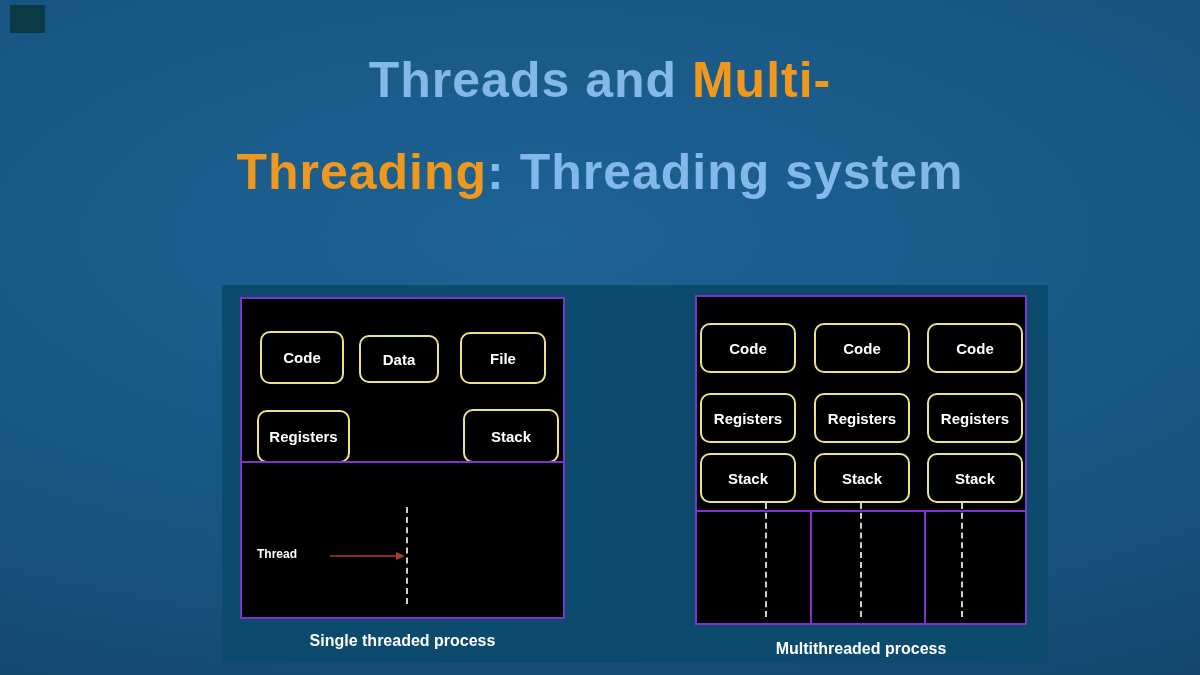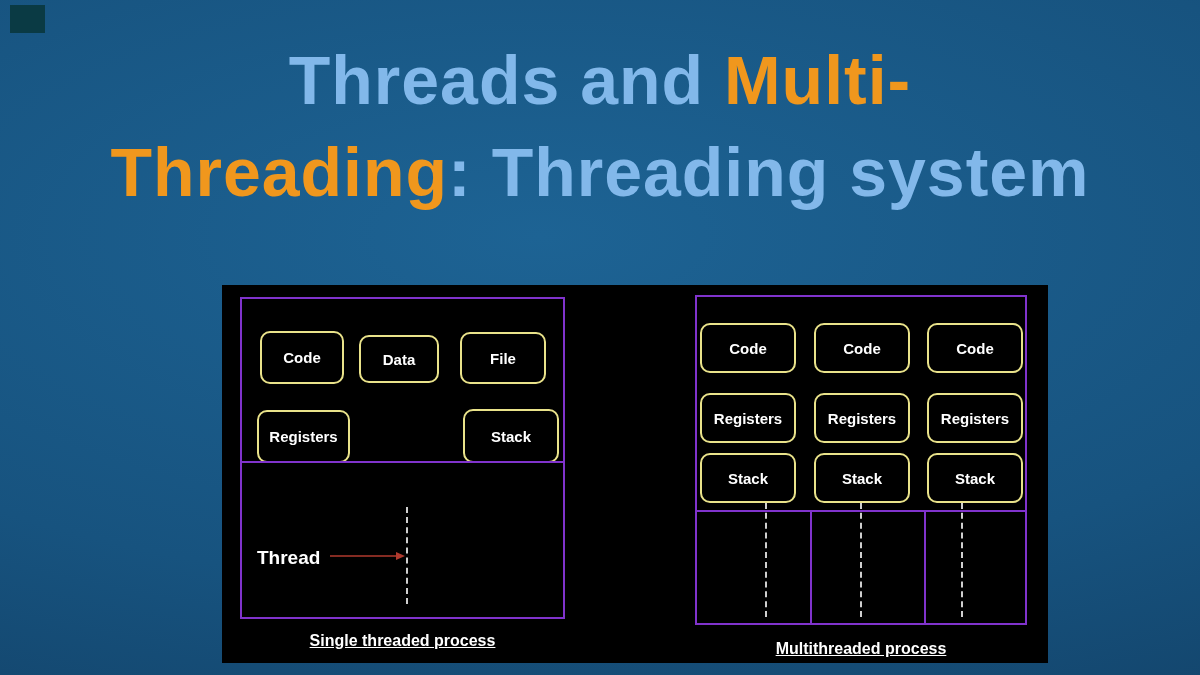--- a/index.html
+++ b/index.html
@@ -10,30 +10,30 @@
     position: relative;
   }
   .corner-accent {
     position: absolute; left: 10px; top: 5px;
     width: 35px; height: 28px;
     background: #0a3a44;
   }
   .title {
     position: absolute; top: 34px; left: 0; width: 100%;
     text-align: center; font-weight: bold;
-    font-size: 68px; line-height: 92px; letter-spacing: 1px;
+    font-size: 50px; line-height: 92px; letter-spacing: 1px;
   }
   .title .t-blue   { color: #82b8ea; }
   .title .t-orange { color: #f0971d; }
   .title .line { display: block; }
 
   .panel {
     position: absolute; left: 222px; top: 285px;
     width: 826px; height: 378px;
-    background: #000000;
+    background: #0c4a6e;
     padding-left: 28px;
   }
   .process {
     position: absolute;
     border: 2px solid #8033cc;
     background: #000;
   }
   .process.single { left: 18px;  top: 12px; width: 325px; height: 322px; }
   .process.multi  { left: 473px; top: 10px; width: 332px; height: 330px; }
 
@@ -70,37 +70,36 @@
     position: absolute; width: 0;
     border-left: 2px dashed #cfcfcf;
   }
   .s-dash  { left: 164px; top: 208px; height: 97px; }
   .m-dash1 { left: 68px;  top: 206px; height: 114px; }
   .m-dash2 { left: 163px; top: 206px; height: 114px; }
   .m-dash3 { left: 264px; top: 206px; height: 114px; }
 
   .thread-label {
     position: absolute; left: 15px; top: 248px;
-    color: #fff; font-weight: bold; font-size: 19px;
+    color: #fff; font-weight: bold; font-size: 12px;
   }
   .thread-arrow { position: absolute; left: 86px; top: 250px; }
 
   
   .m-col0 { left: 3px; }
   .m-col1 { left: 117px; }
   .m-col2 { left: 230px; }
   .m-row-code      { top: 26px;  width: 96px; height: 50px; }
   .m-row-registers { top: 96px;  width: 96px; height: 50px; }
   .m-row-stack     { top: 156px; width: 96px; height: 50px; }
 
   .caption {
     position: absolute;
     color: #fff; font-weight: bold; font-size: 16px;
     text-align: center;
-    text-decoration: underline;
   }
   .cap-left  { left: 18px;  width: 325px; top: 347px; }
   .cap-right { left: 473px; width: 332px; top: 355px; }
 </style>
 </head>
 <body>
 
 <div class="corner-accent"></div>
 
 <h1 class="title">

